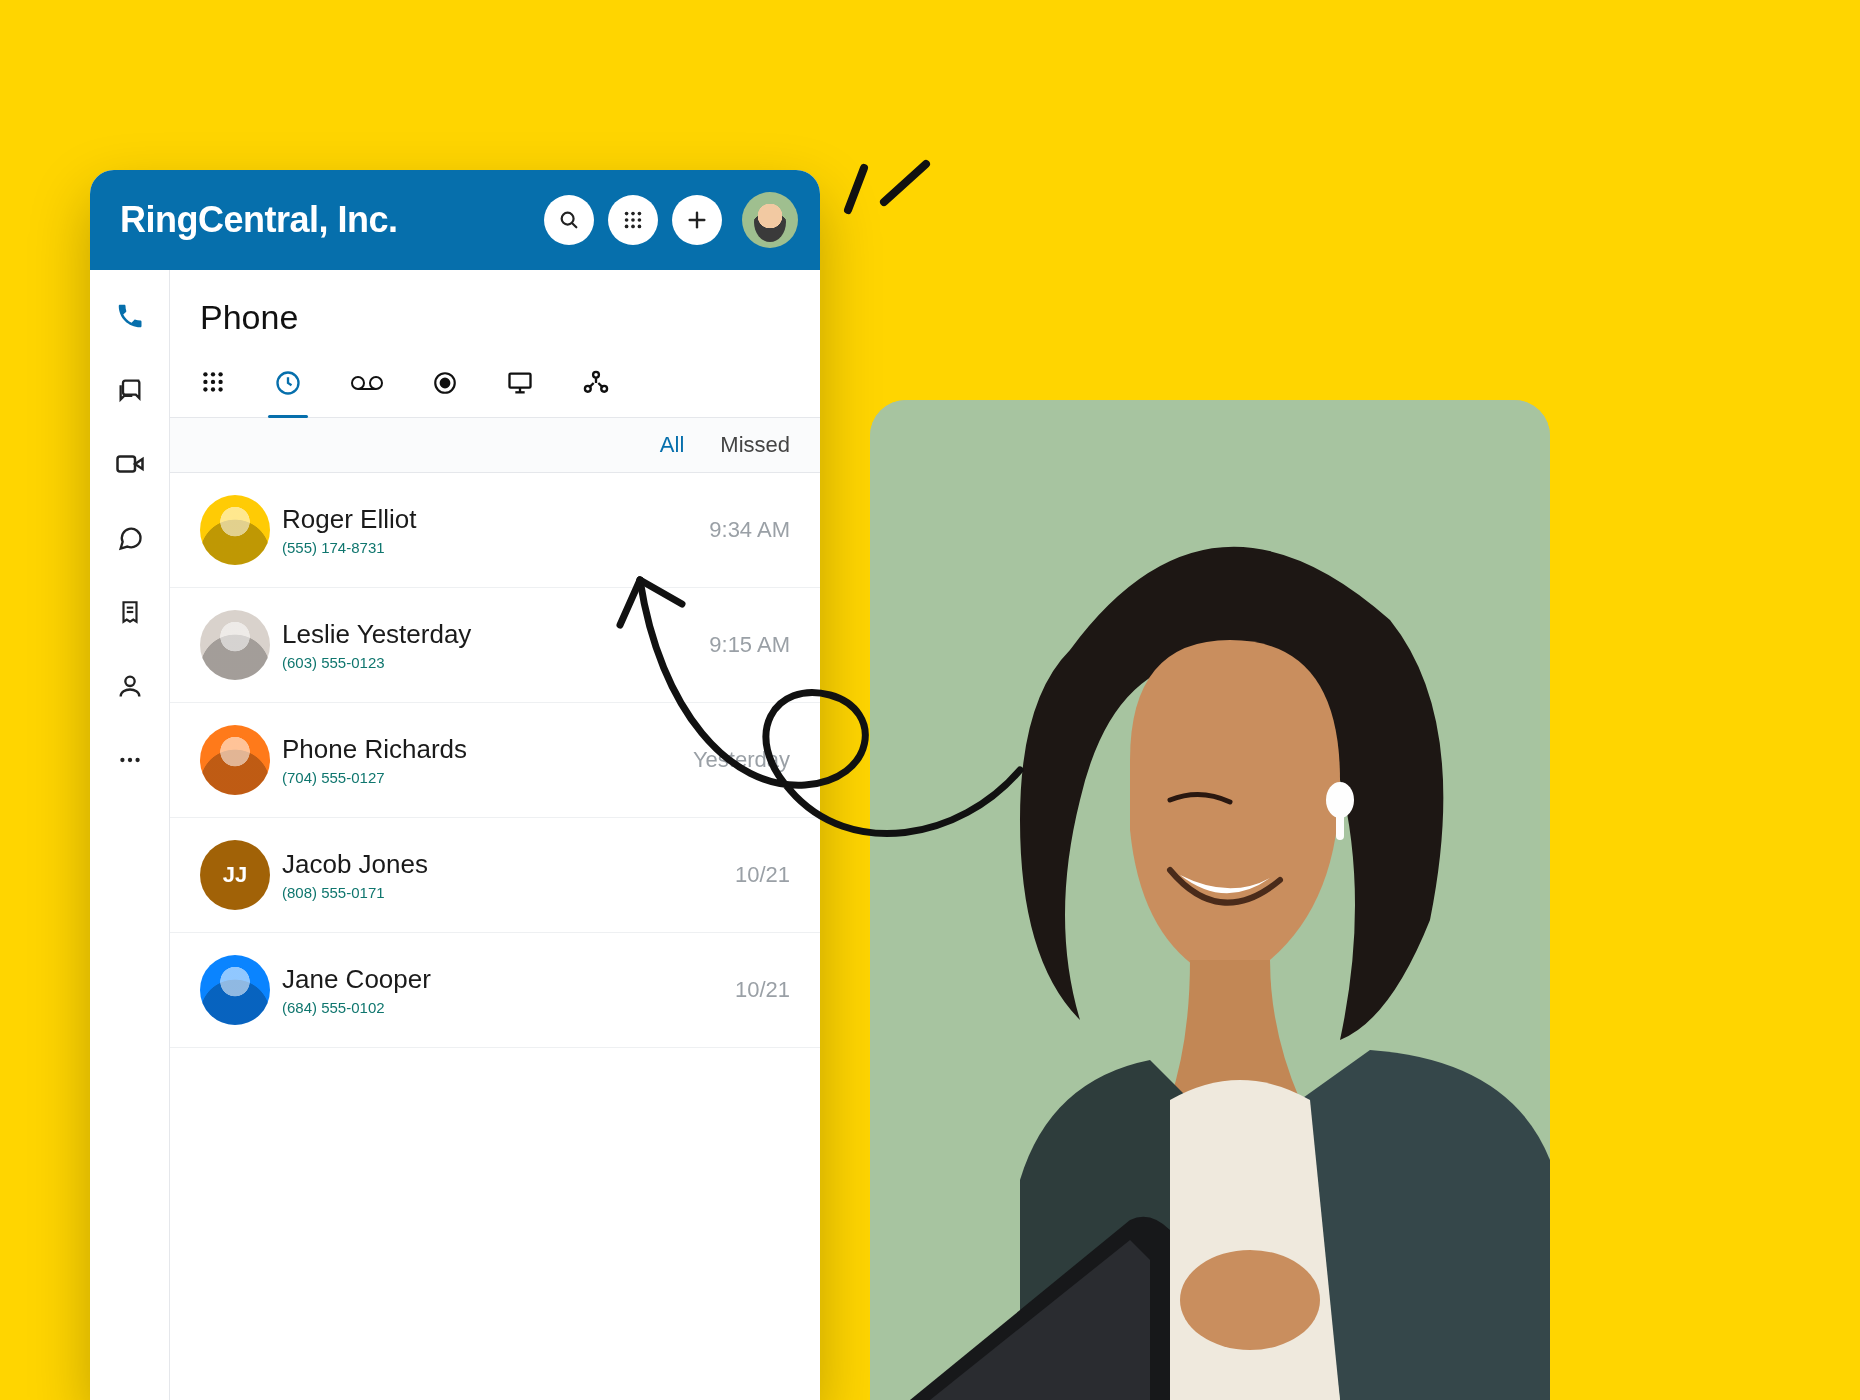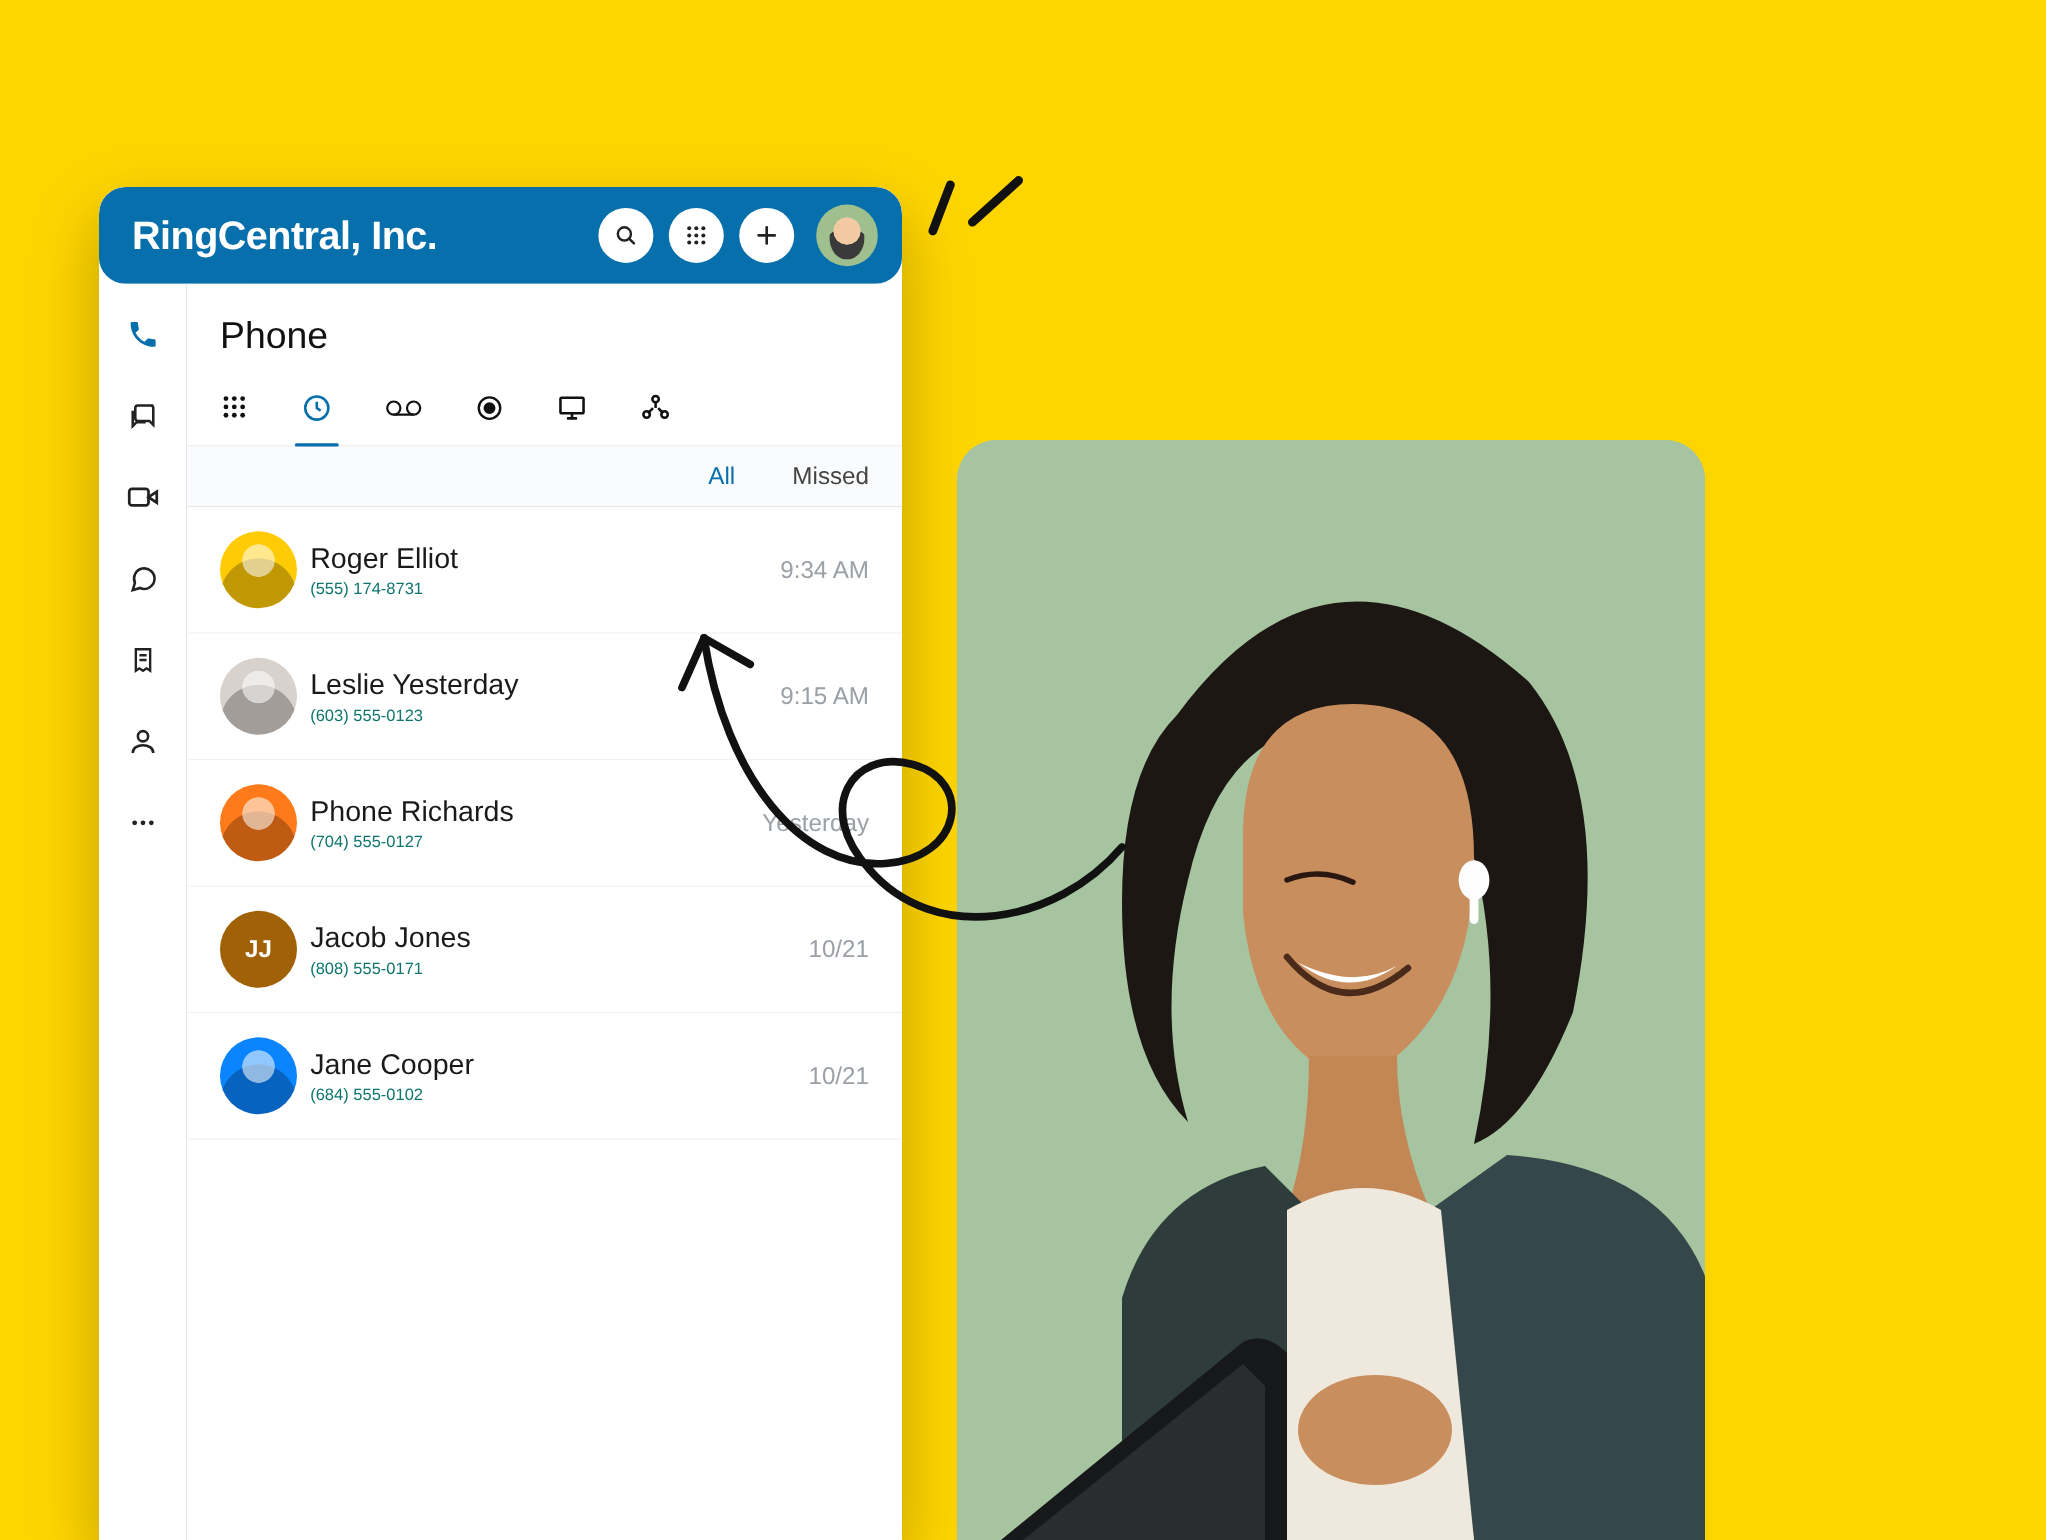--- a/index.html
+++ b/index.html
@@ -23,26 +23,25 @@
     border-radius: 24px 24px 0 0;
     box-shadow: 0 25px 60px rgba(0,0,0,0.25);
     overflow: hidden;
     display: flex;
     flex-direction: column;
   }
 
   
   .app-header {
     background: #066fac;
-    height: 88px;
+    height: 100px;
     display: flex;
     align-items: center;
     padding: 0 22px 0 30px;
     gap: 14px;
-    border-radius: 24px;
   }
   .app-title {
     color: #fff;
     font-size: 36px;
     font-weight: 700;
     flex: 1;
     letter-spacing: -0.5px;
   }
   .hdr-btn {
     width: 50px; height: 50px;
@@ -119,21 +118,21 @@
     content:"";
     position:absolute;
     bottom:-11px; left:-6px; right:-6px;
     height:3px; background:#066fac; border-radius:2px;
   }
 
   
   .filters {
     display:flex;
     justify-content:flex-end;
-    gap: 52px;
+    gap: 36px;
     padding: 14px 30px;
     border-bottom: 1px solid #e5e7eb;
     background:#fafbfc;
   }
   .filter {
     font-size: 22px;
     cursor:pointer;
     color:#444;
   }
   .filter.active { color:#066fac; }

